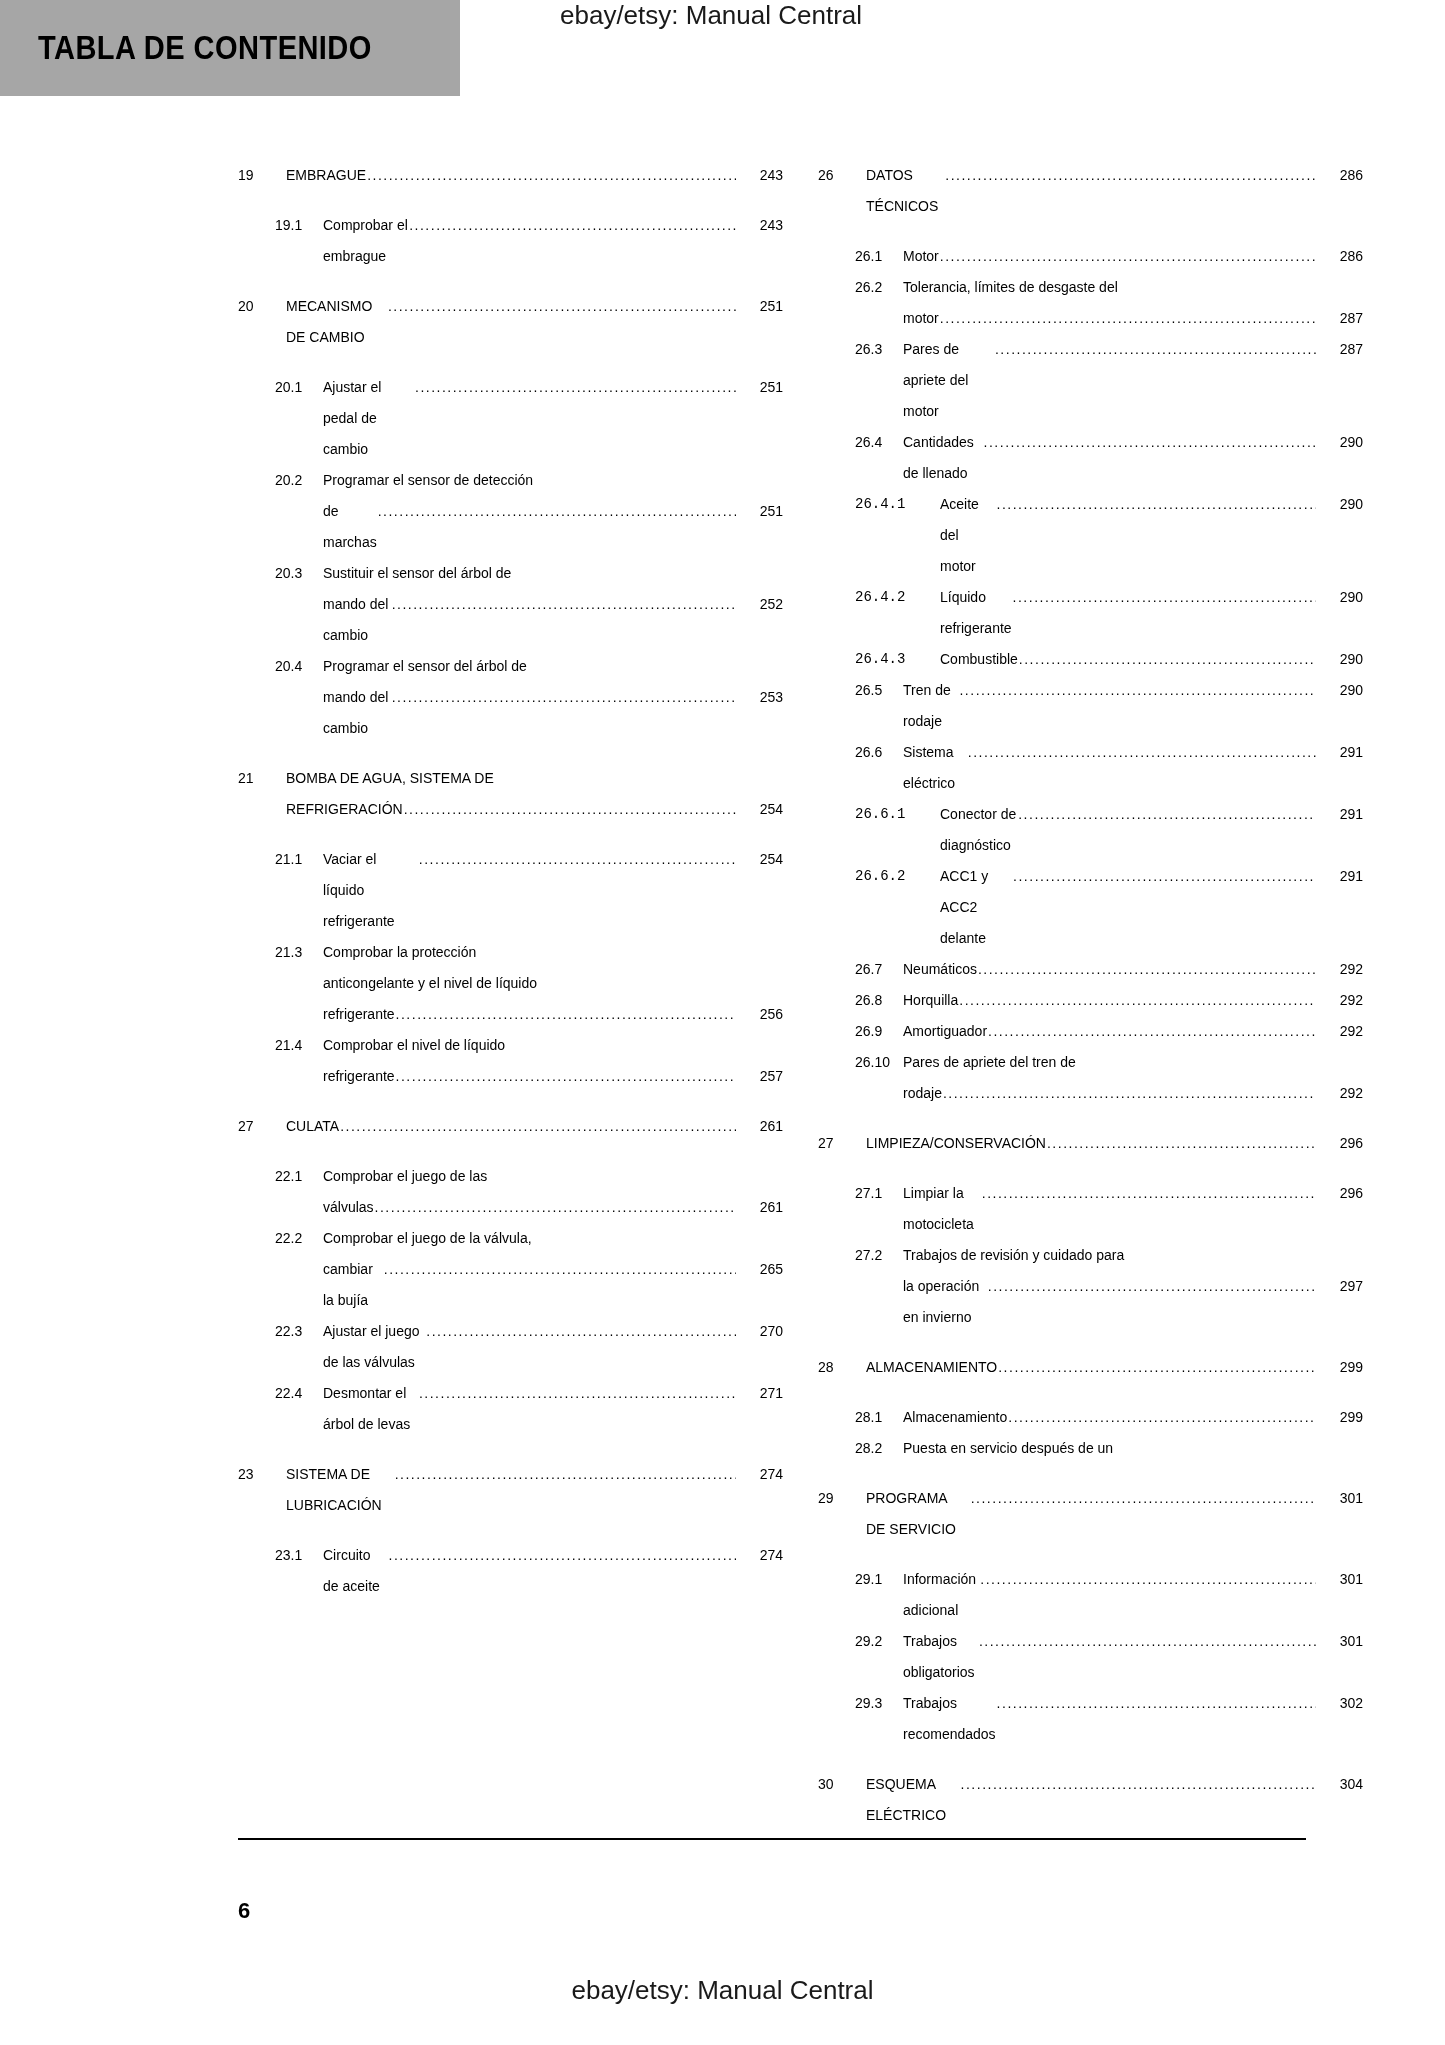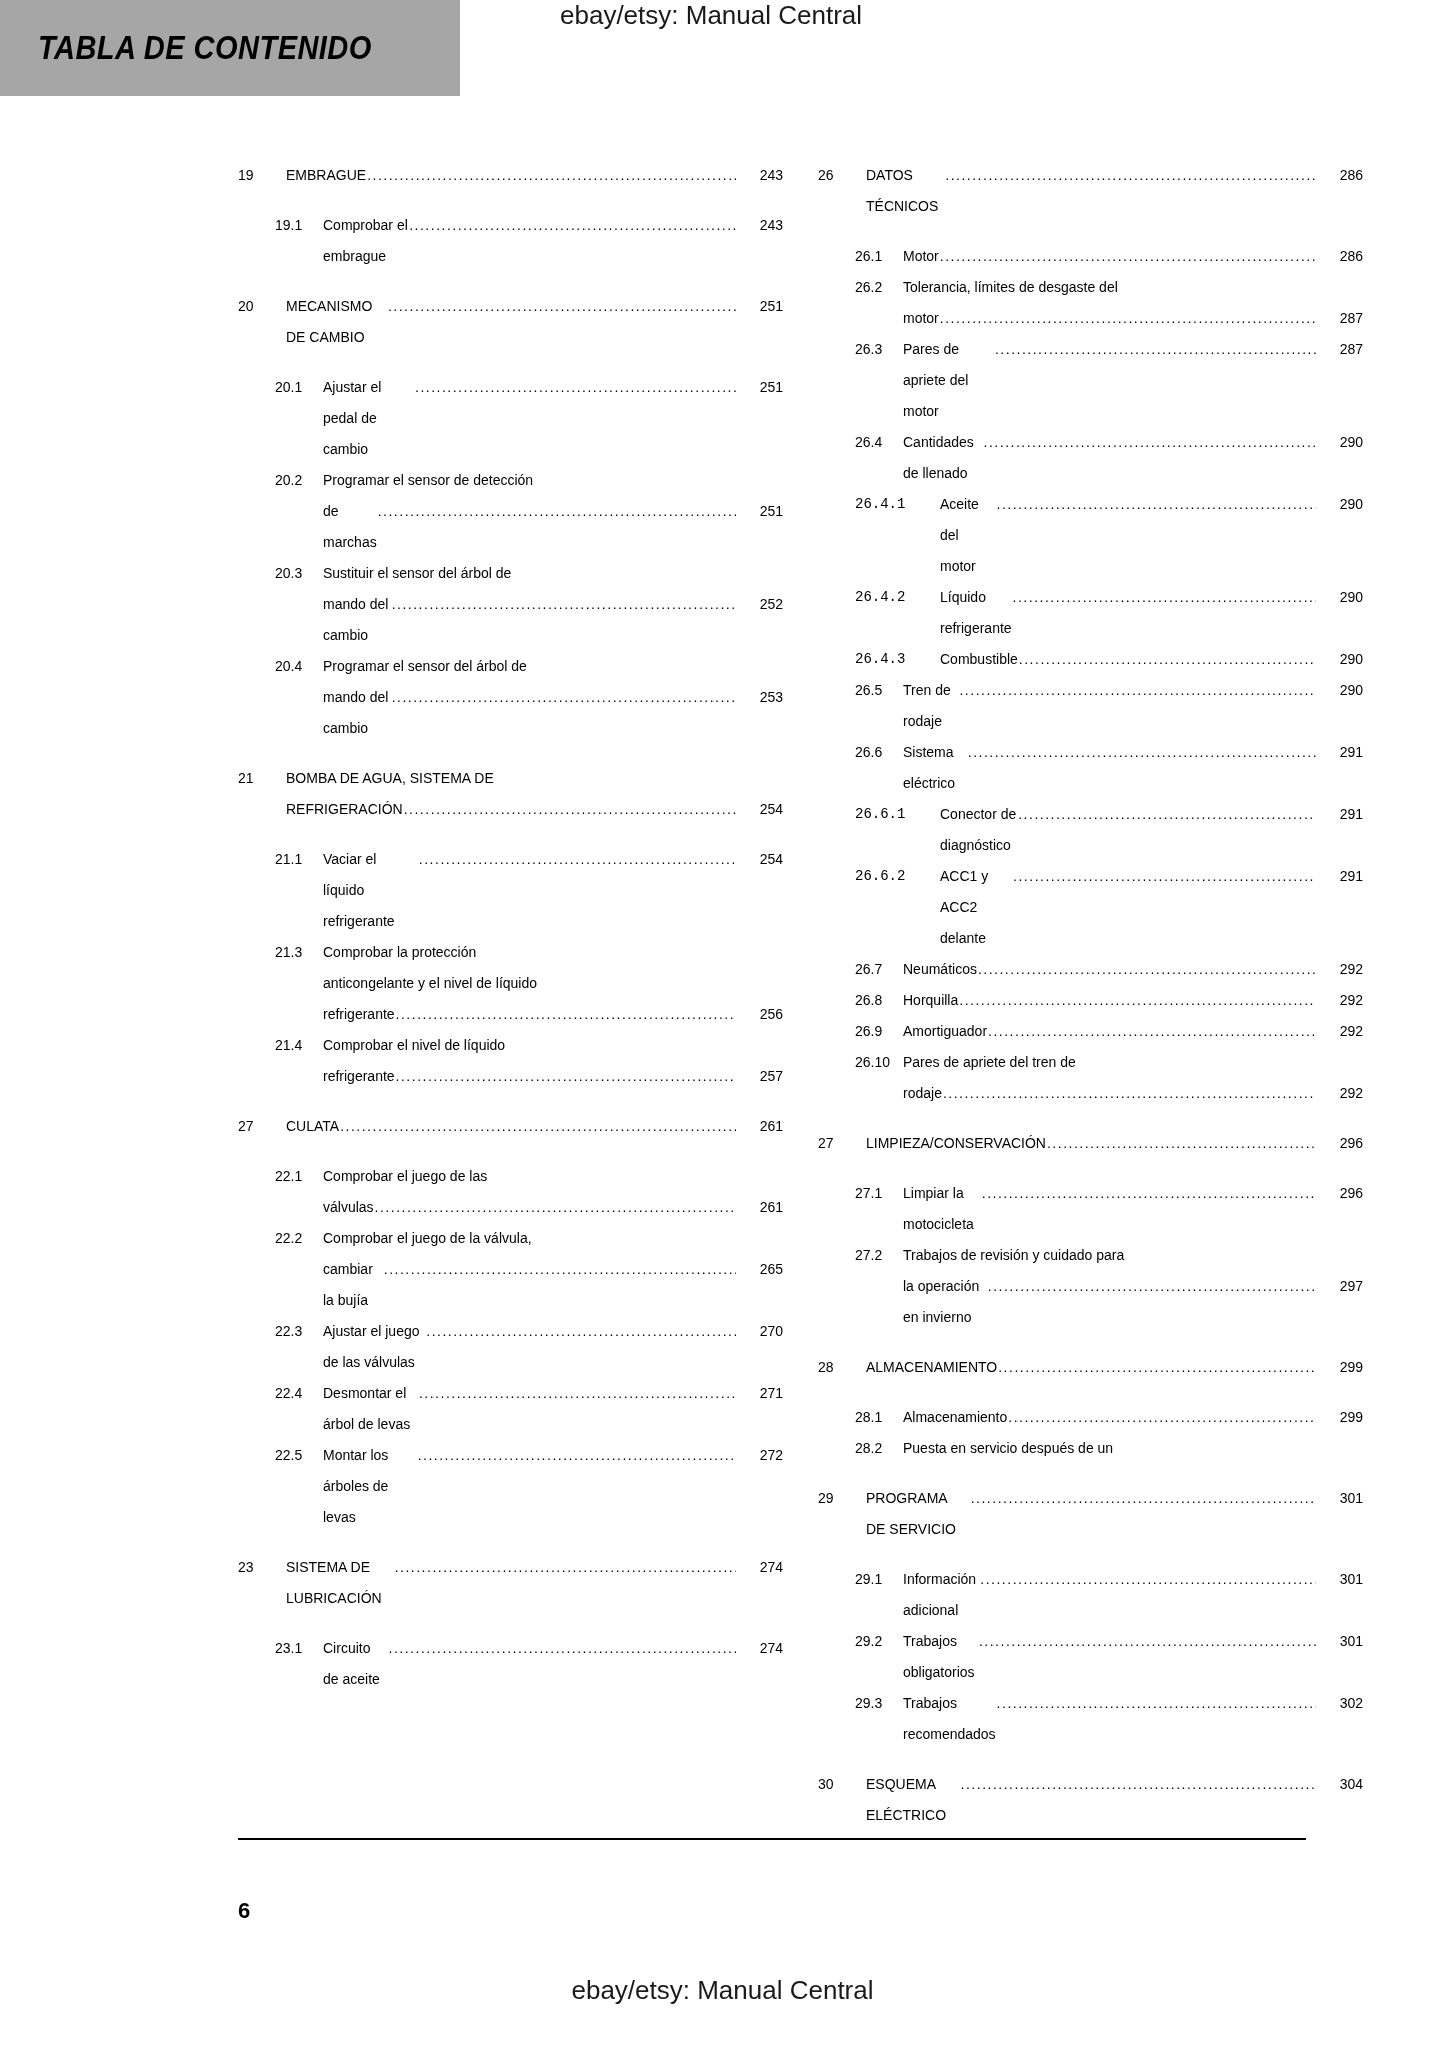--- a/index.html
+++ b/index.html
@@ -23,21 +23,20 @@
   }
   .toc-banner {
     position: absolute;
     left: 0;
     top: 0;
     width: 460px;
     height: 96px;
     background: #a6a6a6;
     display: flex;
     align-items: center;
-    font-style: italic;
   }
   .toc-banner-text {
     font-family: "Liberation Sans Narrow", "Liberation Sans", sans-serif;
     font-weight: bold;
     font-size: 33px;
     letter-spacing: 0.5px;
     color: #000;
     margin-left: 38px;
     transform: scaleX(0.88);
     transform-origin: left center;
@@ -344,30 +343,20 @@
         <div class="entry level2">
           <span class="entry-num">22.4</span>
           <div class="entry-body">
             <div class="entry-line">
               <span class="entry-title">Desmontar el árbol de levas</span>
               <span class="leader"></span>
               <span class="entry-page">271</span>
             </div>
           </div>
         </div>
-        <div class="entry level2">
-          <span class="entry-num">22.5</span>
-          <div class="entry-body">
-            <div class="entry-line">
-              <span class="entry-title">Montar los árboles de levas</span>
-              <span class="leader"></span>
-              <span class="entry-page">272</span>
-            </div>
-          </div>
-        </div>
         <div class="entry level1">
           <span class="entry-num">23</span>
           <div class="entry-body">
             <div class="entry-line">
               <span class="entry-title">SISTEMA DE LUBRICACIÓN</span>
               <span class="leader"></span>
               <span class="entry-page">274</span>
             </div>
           </div>
         </div>

